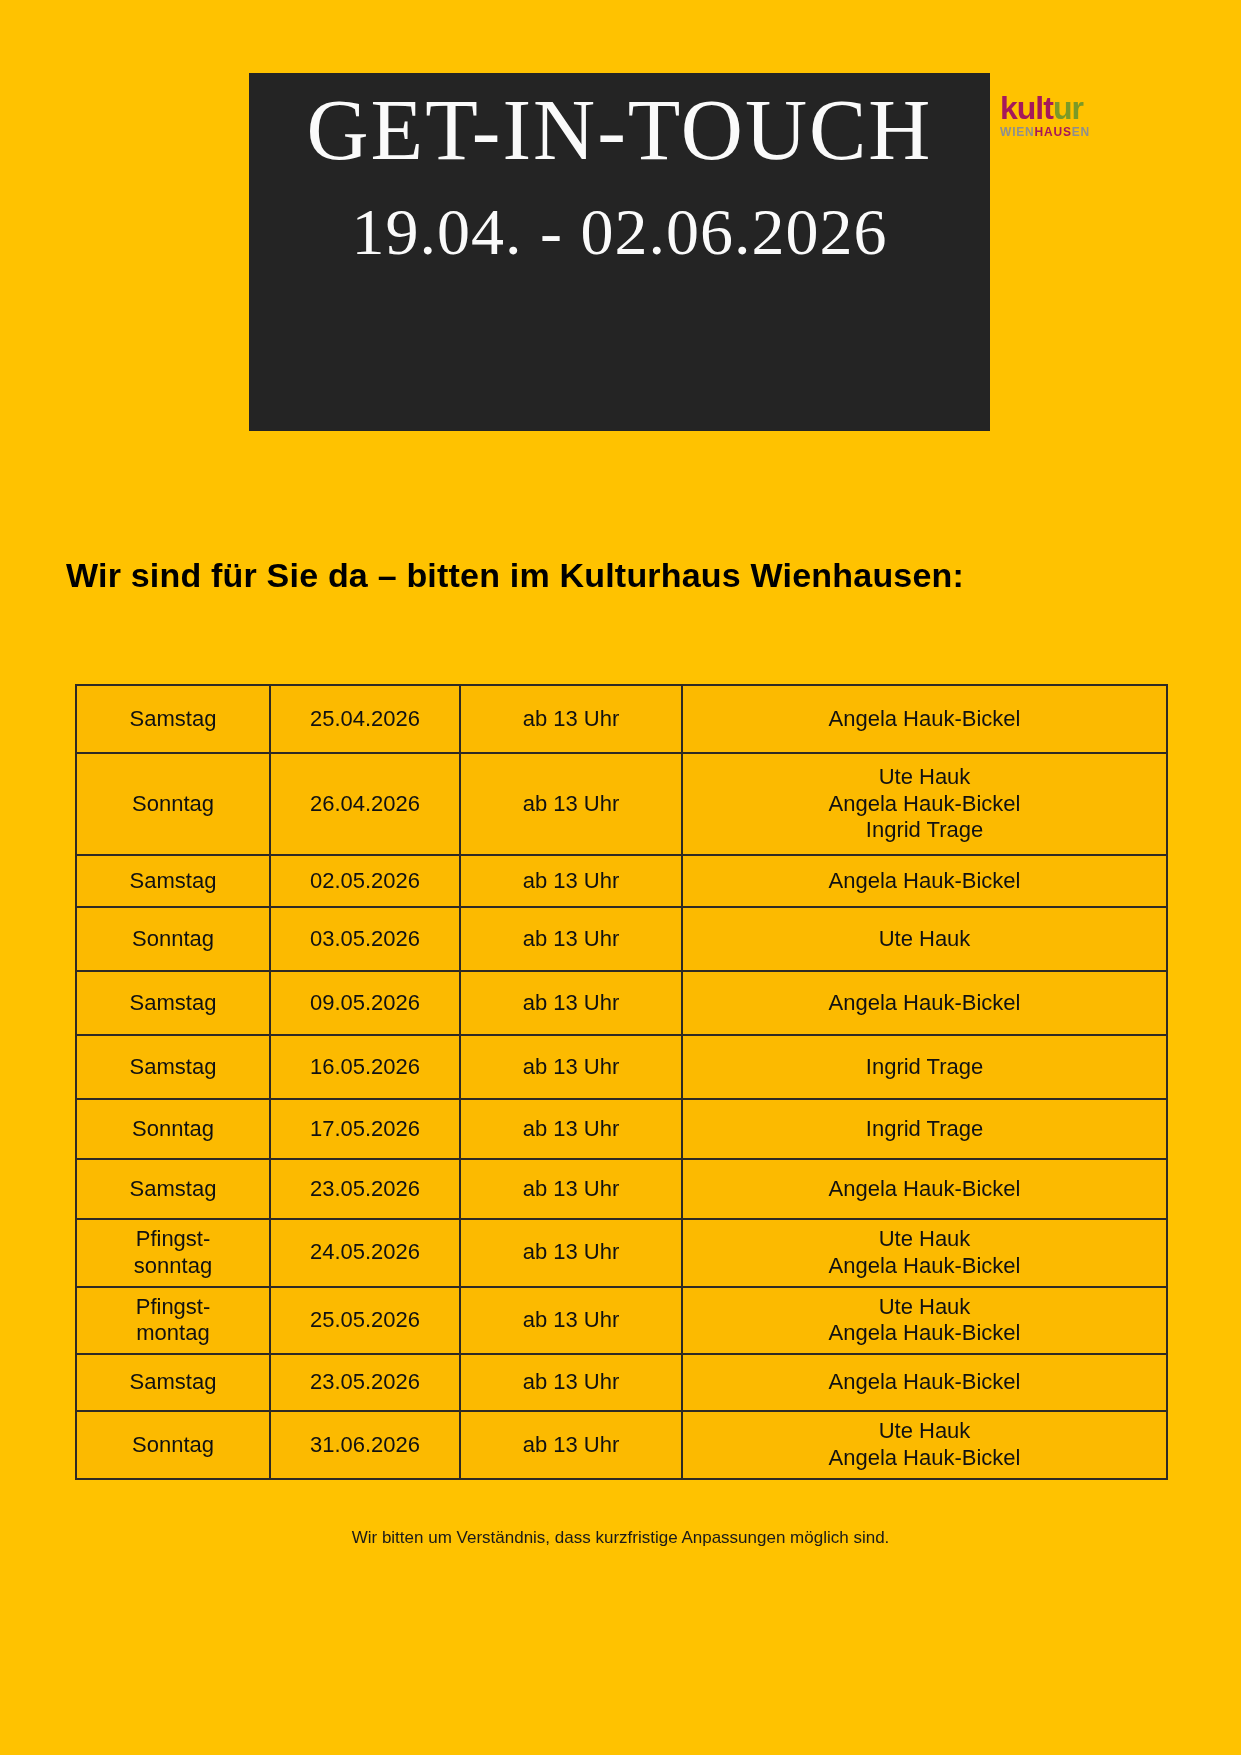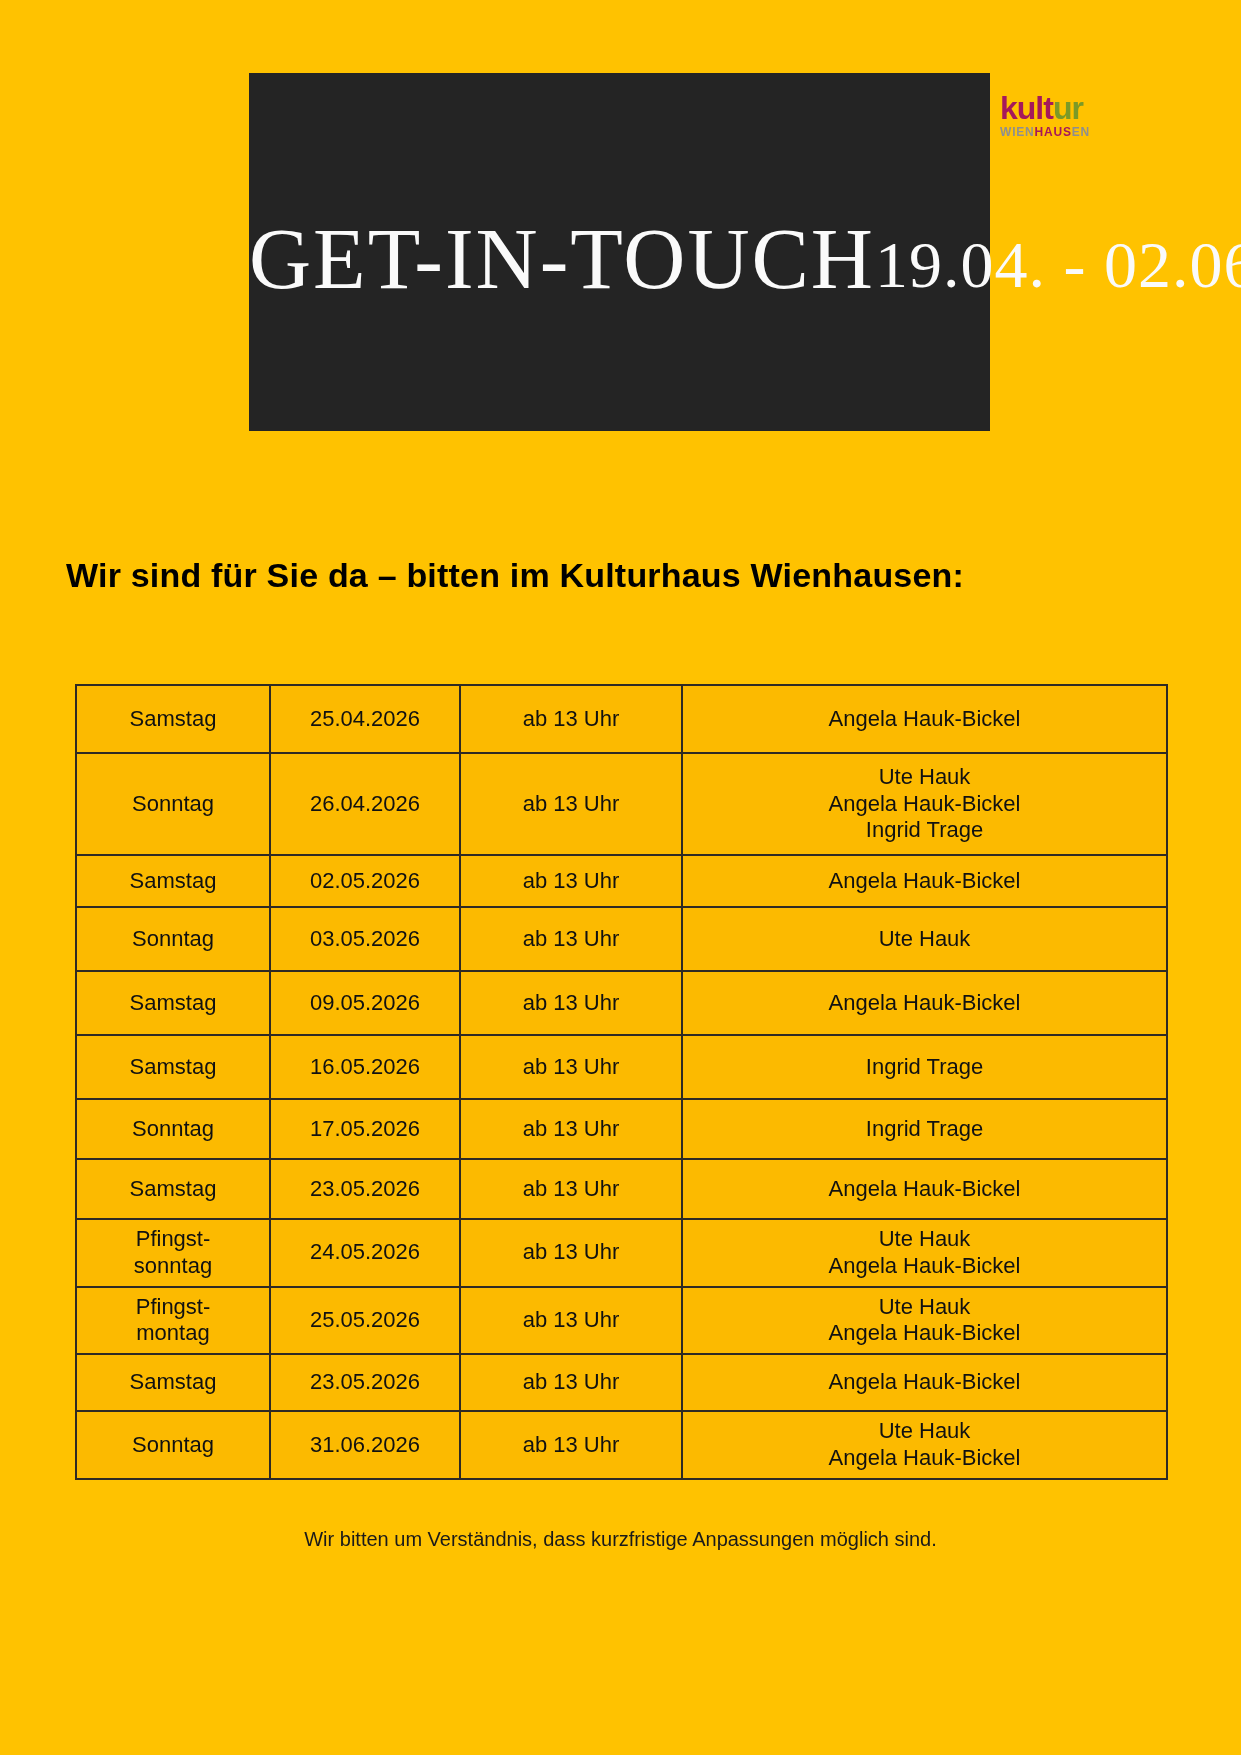--- a/index.html
+++ b/index.html
@@ -8,21 +8,21 @@
     background:#FFC200;
     font-family:"Liberation Sans",sans-serif;
     color:#111;
     overflow:hidden;
   }
 
   
   .header-box{
     position:absolute;left:249px;top:73px;width:741px;height:358px;
     background:#242424;
-    display:flex;flex-direction:row;align-items:center;
+    display:flex;flex-direction:column;align-items:center;
   }
   .header-title{
     font-family:"Liberation Serif","DejaVu Serif",serif;
     font-weight:400;color:#FAFAFA;font-size:86px;line-height:1.0;
     margin-top:14px;letter-spacing:2px;white-space:nowrap;
   }
   .header-subtitle-box{
     margin-top:18px;border:1px solid #9A9A9A;
     padding:9px 26px;
   }
@@ -81,21 +81,21 @@
   .schedule-table tr.r3,.schedule-table tr.r4,.schedule-table tr.r5{height:64px;}
   .schedule-table tr.r6,.schedule-table tr.r7{height:60px;}
   .schedule-table tr.r8{height:62px;}
   .schedule-table tr.r9{height:64px;}
   .schedule-table tr.r10{height:57px;}
   .schedule-table tr.r11{height:63px;}
 
   
   .footer-note{
     position:absolute;left:0;top:1528px;width:1241px;
-    text-align:center;font-size:20px;color:#1A1A1A;
+    text-align:center;font-size:17px;color:#1A1A1A;
   }
 </style>
 </head>
 <body>
 
 <div class="header-box">
   <div class="header-title">GET-IN-TOUCH</div>
   <div class="header-dates">19.04. - 02.06.2026</div>
 </div>
 

